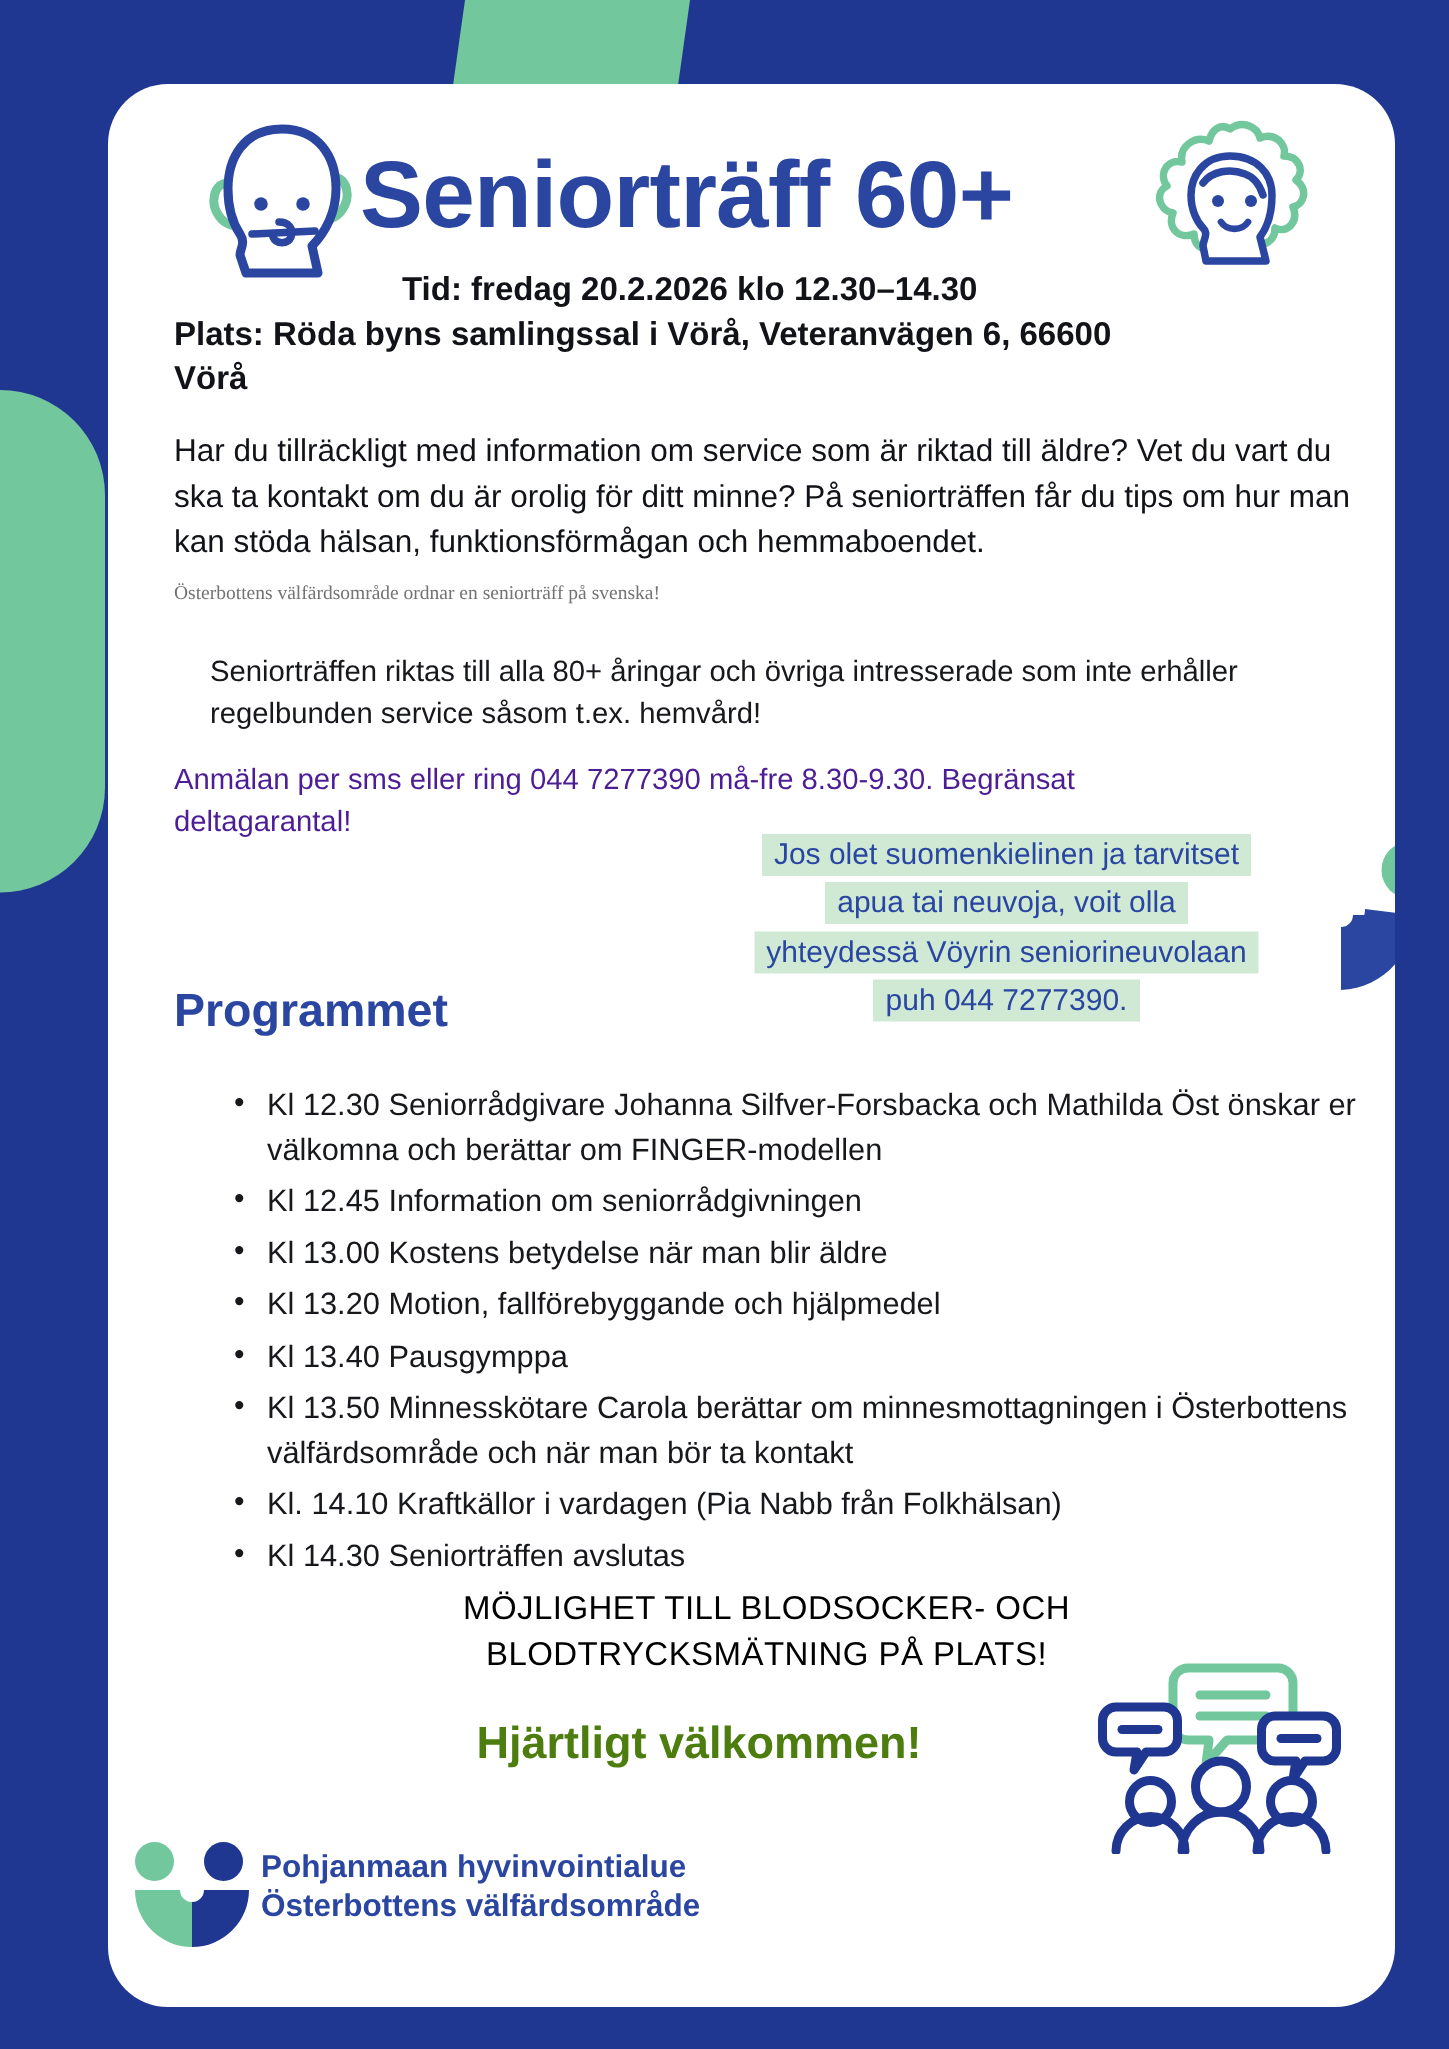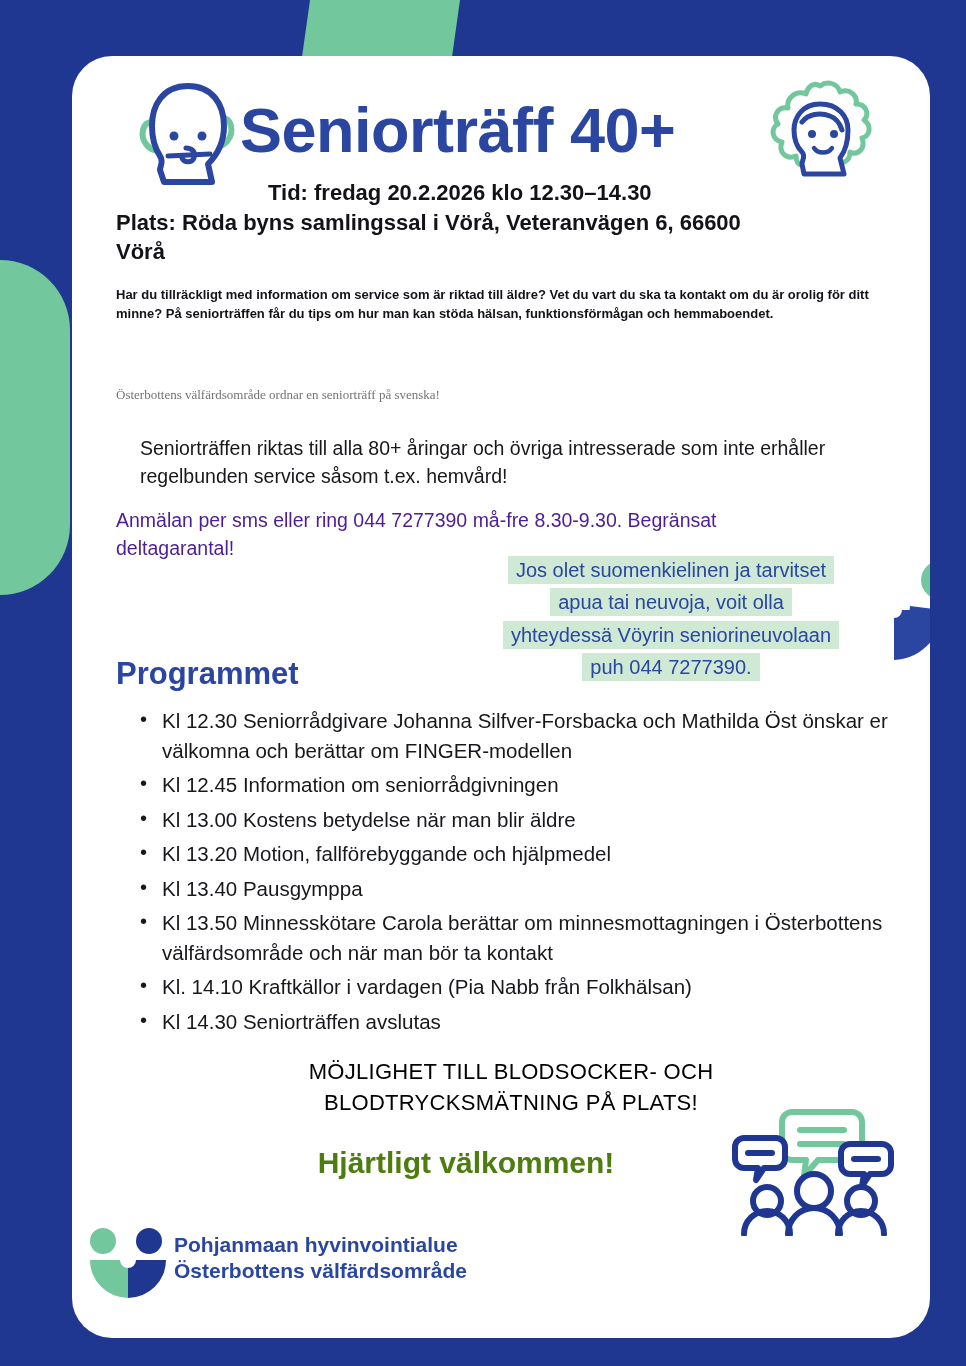--- a/index.html
+++ b/index.html
@@ -95,22 +95,22 @@
     font-weight: bold;
     color: #111318;
     line-height: 1.32;
   }
   
   .intro-bold {
     position: absolute;
     left: 44px;
     top: 230px;
     width: 790px;
-    font-size: 13px;
-    font-weight: bold;
+    font-size: 21px;
+    font-weight: normal;
     color: #111318;
     line-height: 1.46;
   }
   .para-1 {
     position: absolute;
     left: 44px;
     top: 330px;
     width: 790px;
     font-size: 13px;
     color: #737373;
@@ -169,21 +169,21 @@
     top: 600px;
     font-size: 31px;
     font-weight: bold;
     color: #2a46a0;
   }
   .prog-list {
     position: absolute;
     left: 64px;
     top: 650px;
     width: 760px;
-    margin: 0;
+    margin: 16px;
     padding-left: 26px;
     list-style: none;
   }
   .prog-list li {
     position: relative;
     font-size: 20.5px;
     color: #17181c;
     line-height: 1.44;
     margin-bottom: 5px;
   }
@@ -277,21 +277,21 @@
                  C50 8 56 4 62 8 Z" fill="#ffffff" stroke="#72c79c" stroke-width="5" stroke-linejoin="round"></path>
         <path d="M62 26 C44 26 36 40 36 52 C36 62 40 70 44 74
                  C48 78 44 82 44 86 L46 96 L86 96 L82 80
                  C88 72 90 62 90 52 C90 38 80 26 62 26 Z" fill="#ffffff" stroke="#2a46a0" stroke-width="5" stroke-linejoin="round"></path>
         <path d="M44 44 C50 36 62 34 72 38 C78 40 82 46 84 52" fill="none" stroke="#2a46a0" stroke-width="5" stroke-linecap="round"></path>
         <circle cx="54" cy="56" r="4" fill="#2a46a0"></circle>
         <circle cx="76" cy="56" r="4" fill="#2a46a0"></circle>
         <path d="M56 70 C60 76 70 76 74 70" fill="none" stroke="#2a46a0" stroke-width="4.5" stroke-linecap="round"></path>
       </svg>
 
-      <div class="title">Seniorträff 40+</div>
+      <div class="title">Seniorträff 60+</div>
     </div>
 
     <div class="event-time">Tid: fredag 20.2.2026 klo 12.30–14.30</div>
     <div class="event-place">Plats: Röda byns samlingssal i Vörå, Veteranvägen 6, 66600 Vörå</div>
 
     <div class="intro-bold">Har du tillräckligt med information om service som är riktad till äldre? Vet du vart du ska ta kontakt om du är orolig för ditt minne? På seniorträffen får du tips om hur man kan stöda hälsan, funktionsförmågan och hemmaboendet.</div>
     <div class="para-1">Österbottens välfärdsområde ordnar en seniorträff på svenska!</div>
     <div class="para-2">Seniorträffen riktas till alla 80+ åringar och övriga intresserade som inte erhåller regelbunden service såsom t.ex. hemvård!</div>
     <div class="para-3">Anmälan per sms eller ring 044 7277390 må-fre 8.30-9.30. Begränsat deltagarantal!</div>
 

